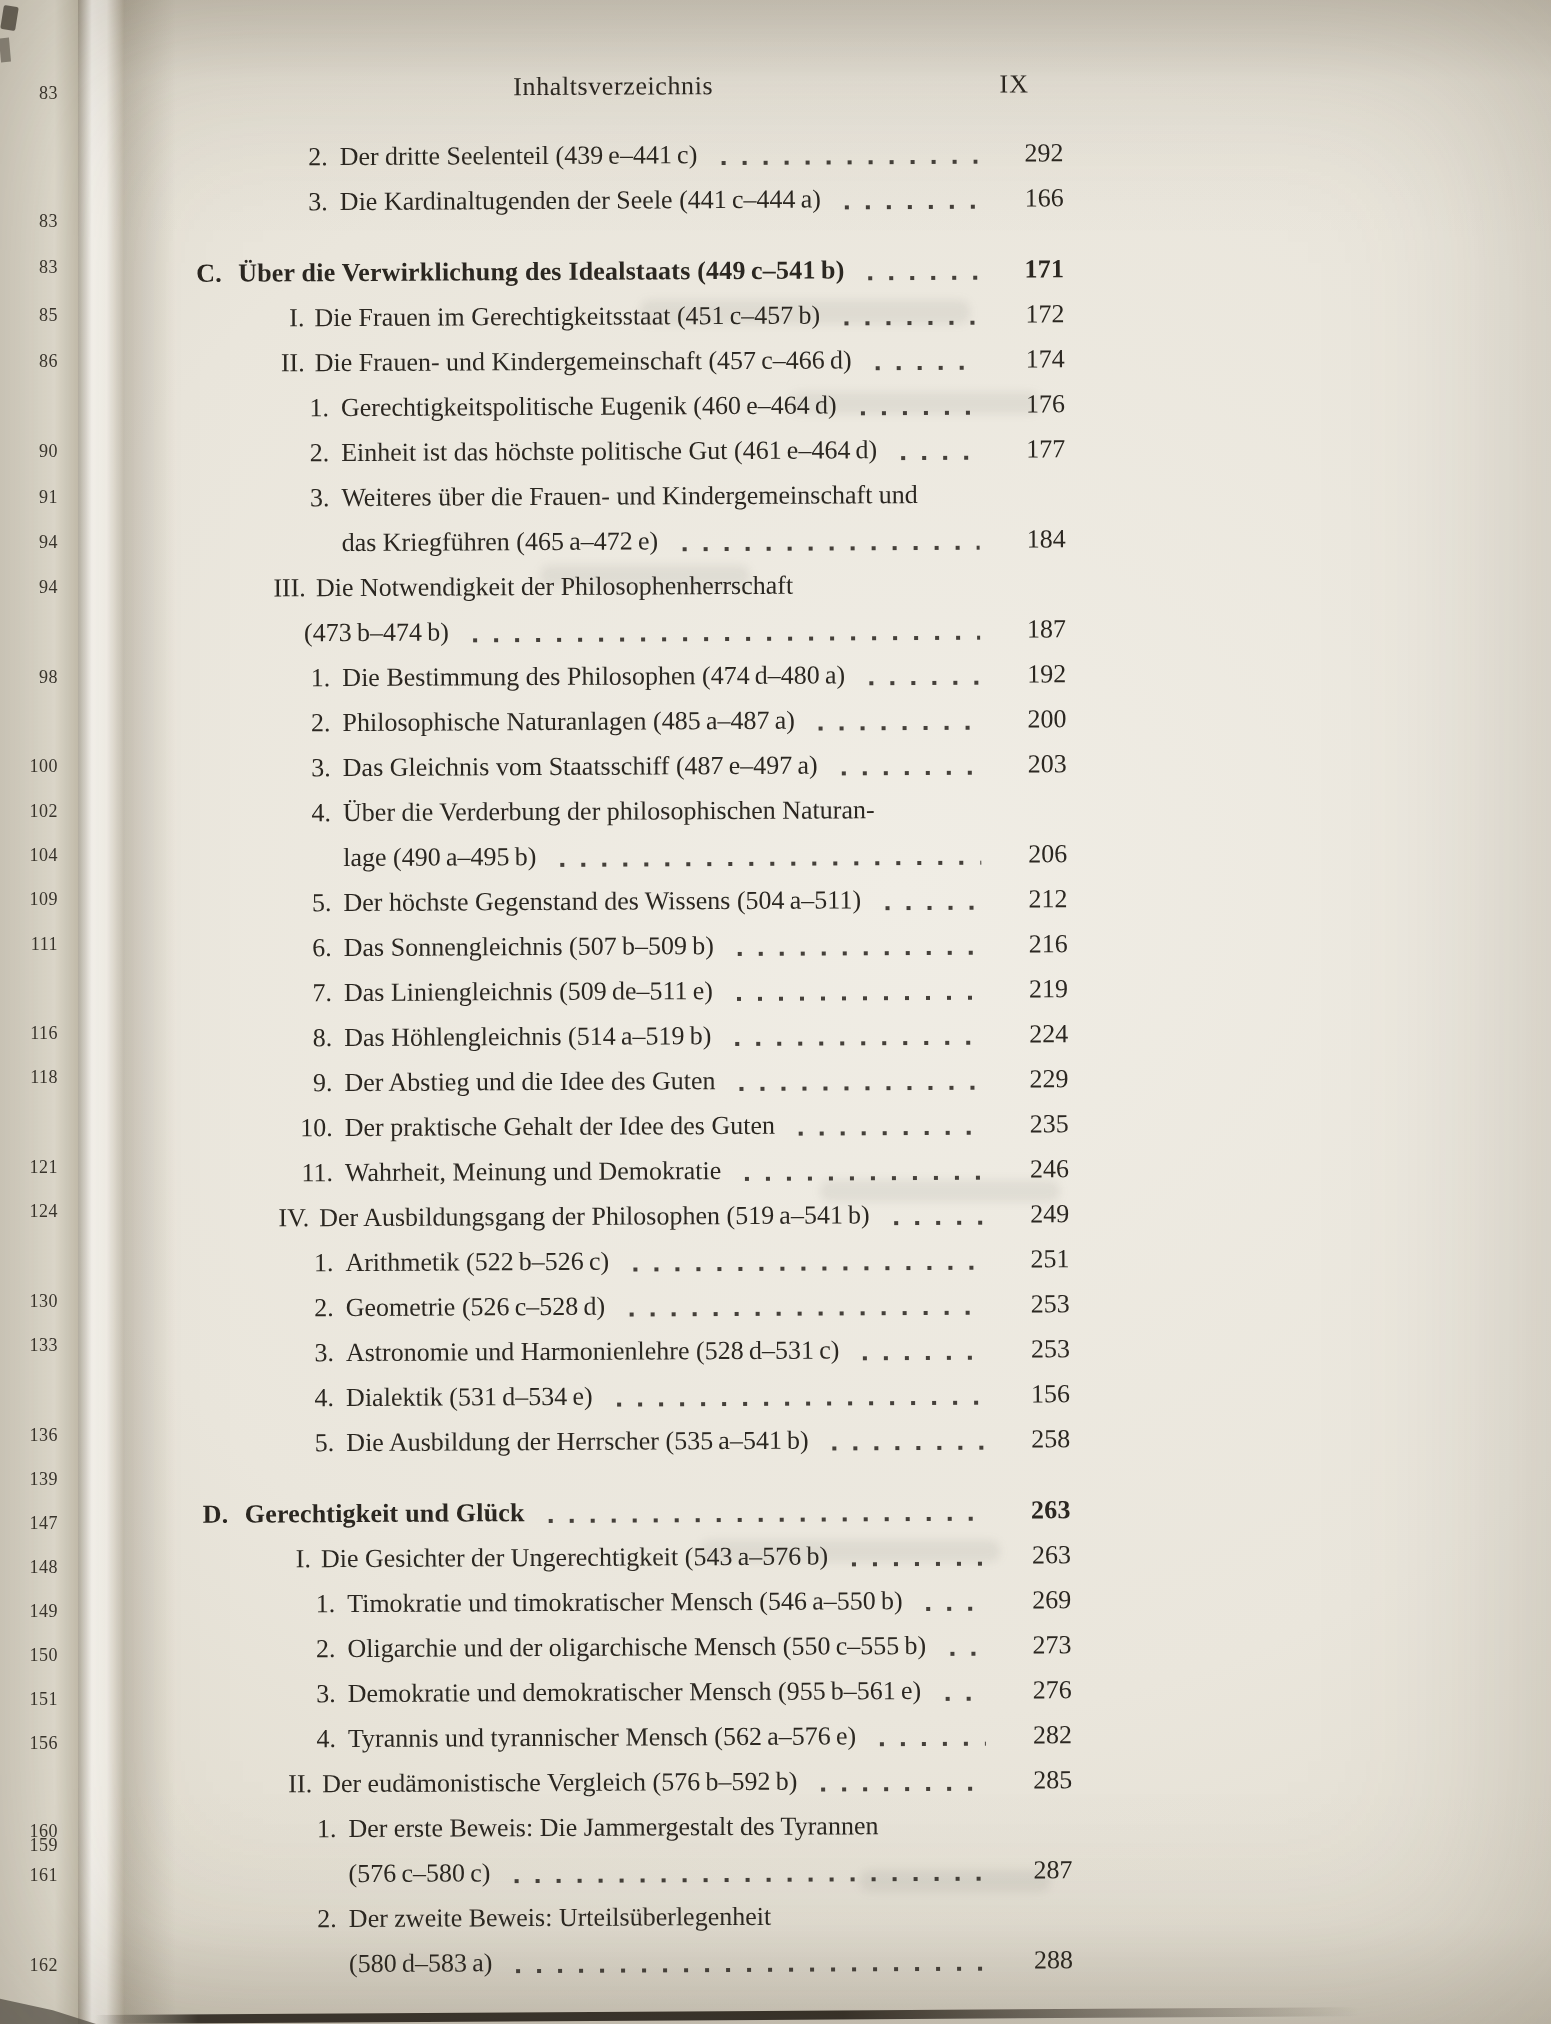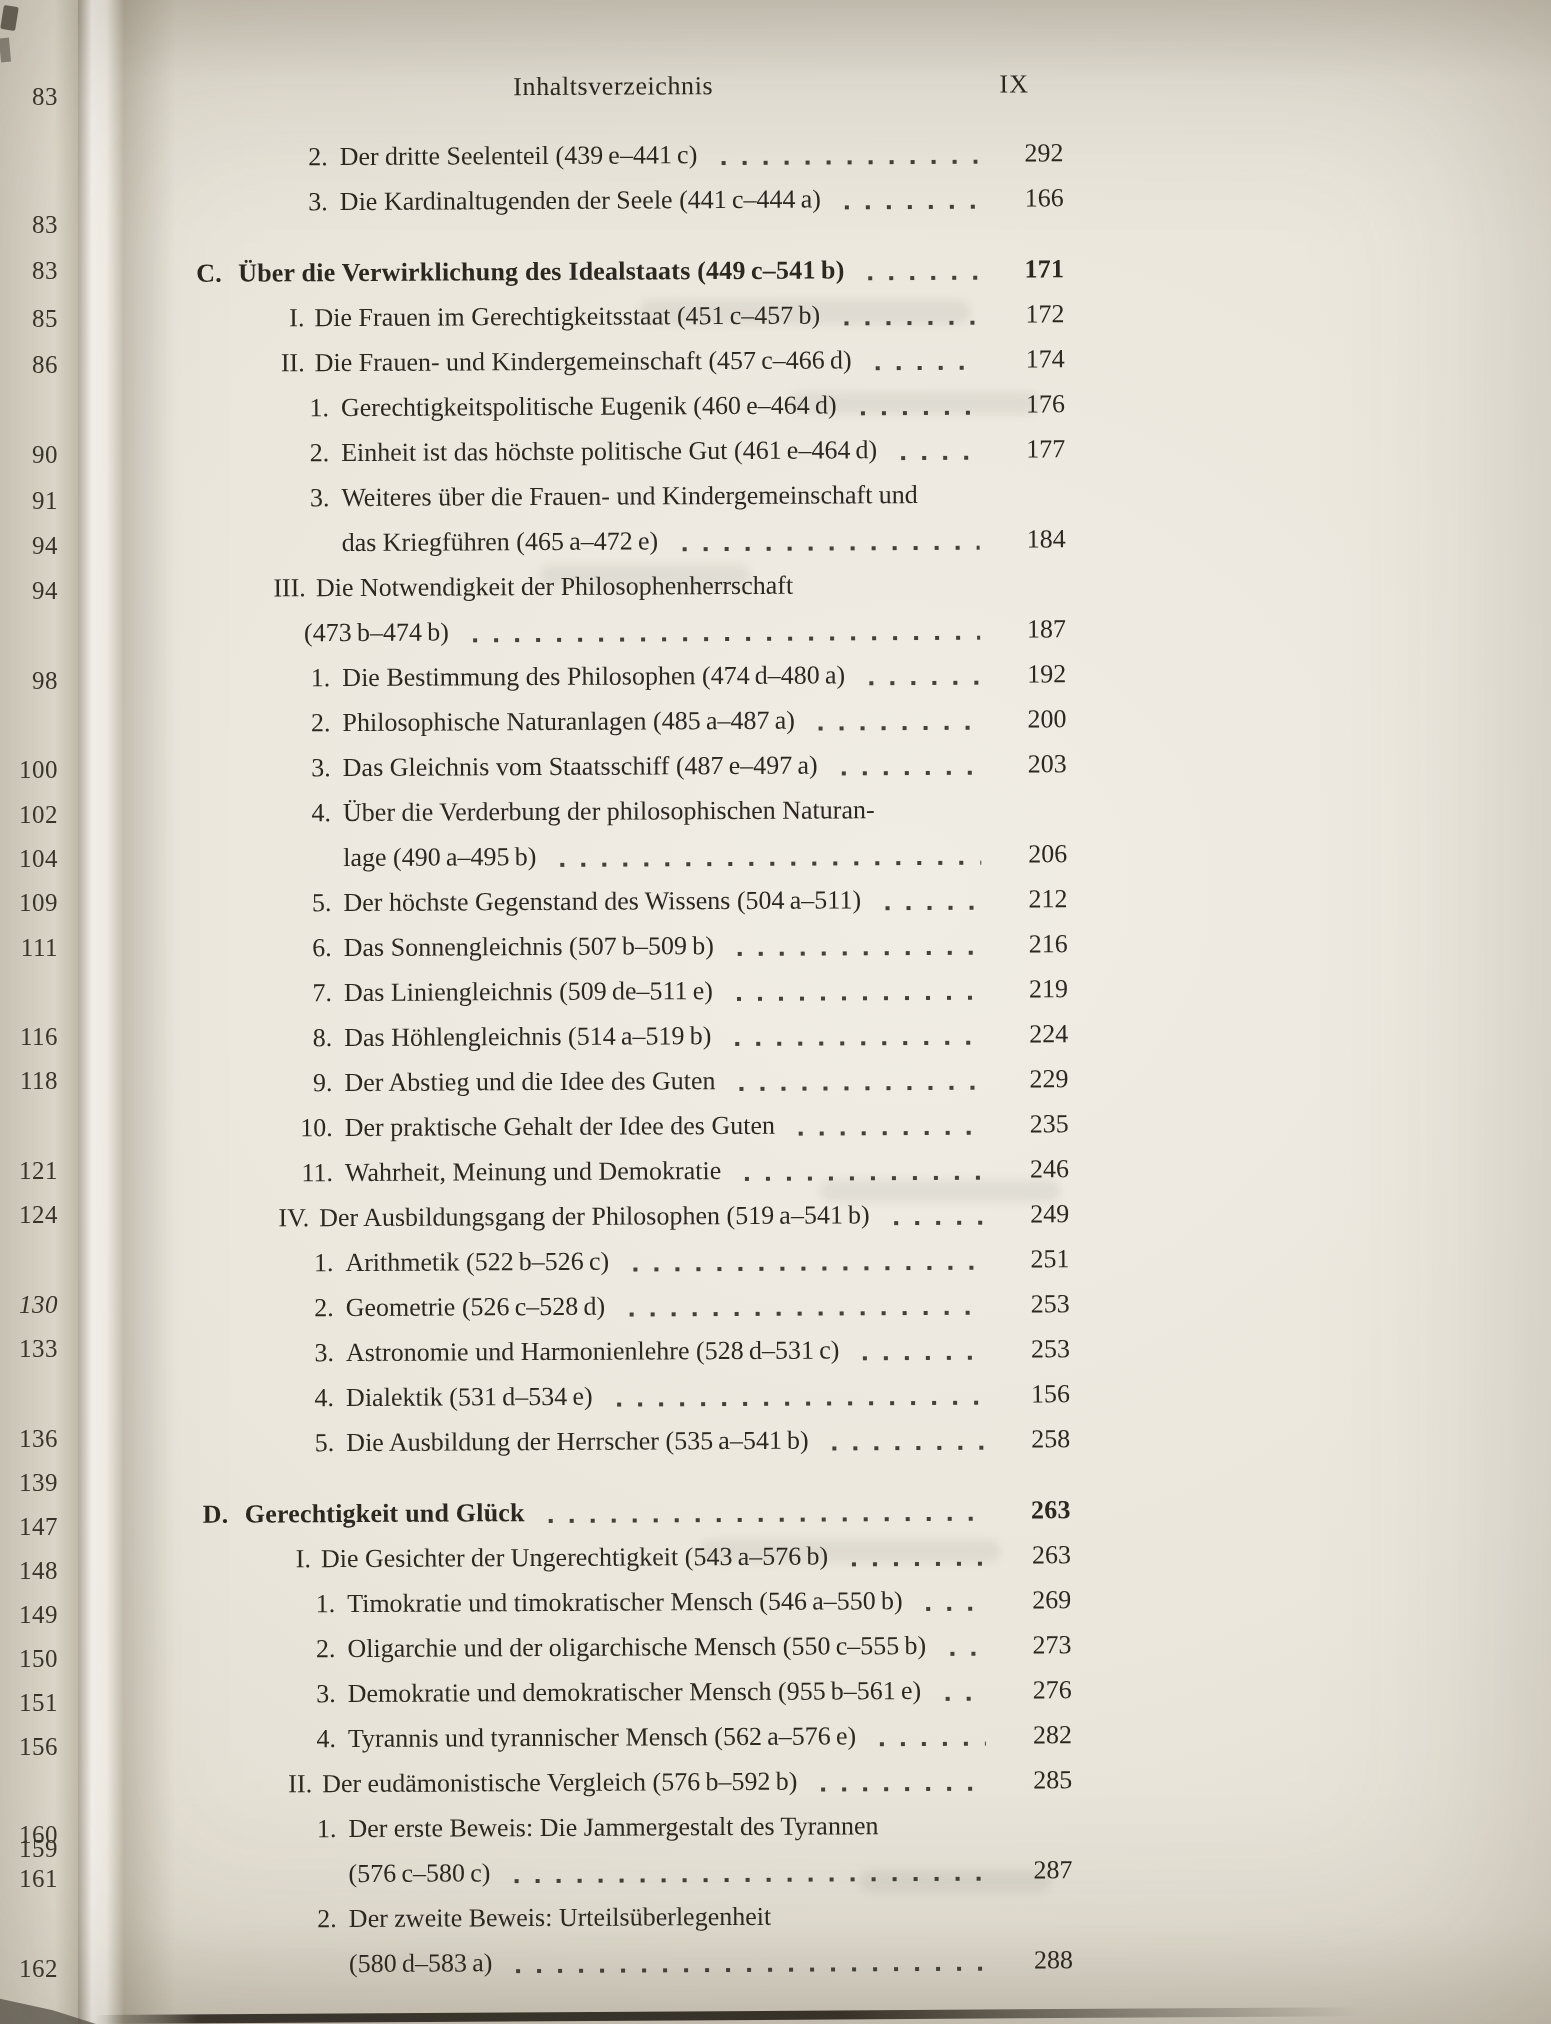--- a/index.html
+++ b/index.html
@@ -34,21 +34,21 @@
     position:absolute;left:78px;top:0;width:46px;height:100%;z-index:2;
     background:linear-gradient(90deg, rgba(85,75,58,0.32) 0%, rgba(250,248,243,0.95) 30%, rgba(246,243,236,0.88) 62%, rgba(128,116,93,0.32) 100%);
   }
   .gutter-shade{
     position:absolute;left:124px;top:0;width:52px;height:100%;z-index:2;
     background:linear-gradient(90deg, rgba(104,93,72,0.26), rgba(104,93,72,0));
   }
   
   .margin-col{position:absolute;left:0;top:0;width:66px;height:100%;z-index:3;}
   .margin-num{
-    position:absolute;right:8px;font-size:25px;color:#36322b;line-height:1;
+    position:absolute;right:8px;font-size:18px;color:#36322b;line-height:1;
     letter-spacing:0.5px;
   }
   
   .content{
     position:absolute;left:0;top:0;width:1068px;z-index:4;color:var(--ink);
     transform:rotate(-0.3deg);transform-origin:540px 1000px;
   }
   .header{position:relative;height:45px;margin-top:72px;font-size:26px;}
   .header .title{
     position:absolute;left:618px;transform:translateX(-50%);
@@ -123,21 +123,21 @@
       <span class="margin-num" style="top: 668px;">98</span>
       <span class="margin-num" style="top: 757px;">100</span>
       <span class="margin-num" style="top: 802px;">102</span>
       <span class="margin-num" style="top: 846px;">104</span>
       <span class="margin-num" style="top: 890px;">109</span>
       <span class="margin-num" style="top: 935px;">111</span>
       <span class="margin-num" style="top: 1024px;">116</span>
       <span class="margin-num" style="top: 1068px;">118</span>
       <span class="margin-num" style="top: 1158px;">121</span>
       <span class="margin-num" style="top: 1202px;">124</span>
-      <span class="margin-num" style="top: 1292px; font-style: italic;">130</span>
+      <span class="margin-num" style="top: 1292px;">130</span>
       <span class="margin-num" style="top: 1336px; text-align: center;">133</span>
       <span class="margin-num" style="top: 1426px;">136</span>
       <span class="margin-num" style="top: 1470px; margin-left: 12px;">139</span>
       <span class="margin-num" style="top: 1514px;">147</span>
       <span class="margin-num" style="top: 1558px;">148</span>
       <span class="margin-num" style="top: 1602px;">149</span>
       <span class="margin-num" style="top: 1646px;">150</span>
       <span class="margin-num" style="top: 1690px;">151</span>
       <span class="margin-num" style="top: 1734px;">156</span>
       <span class="margin-num" style="top: 1836px;">159</span>

